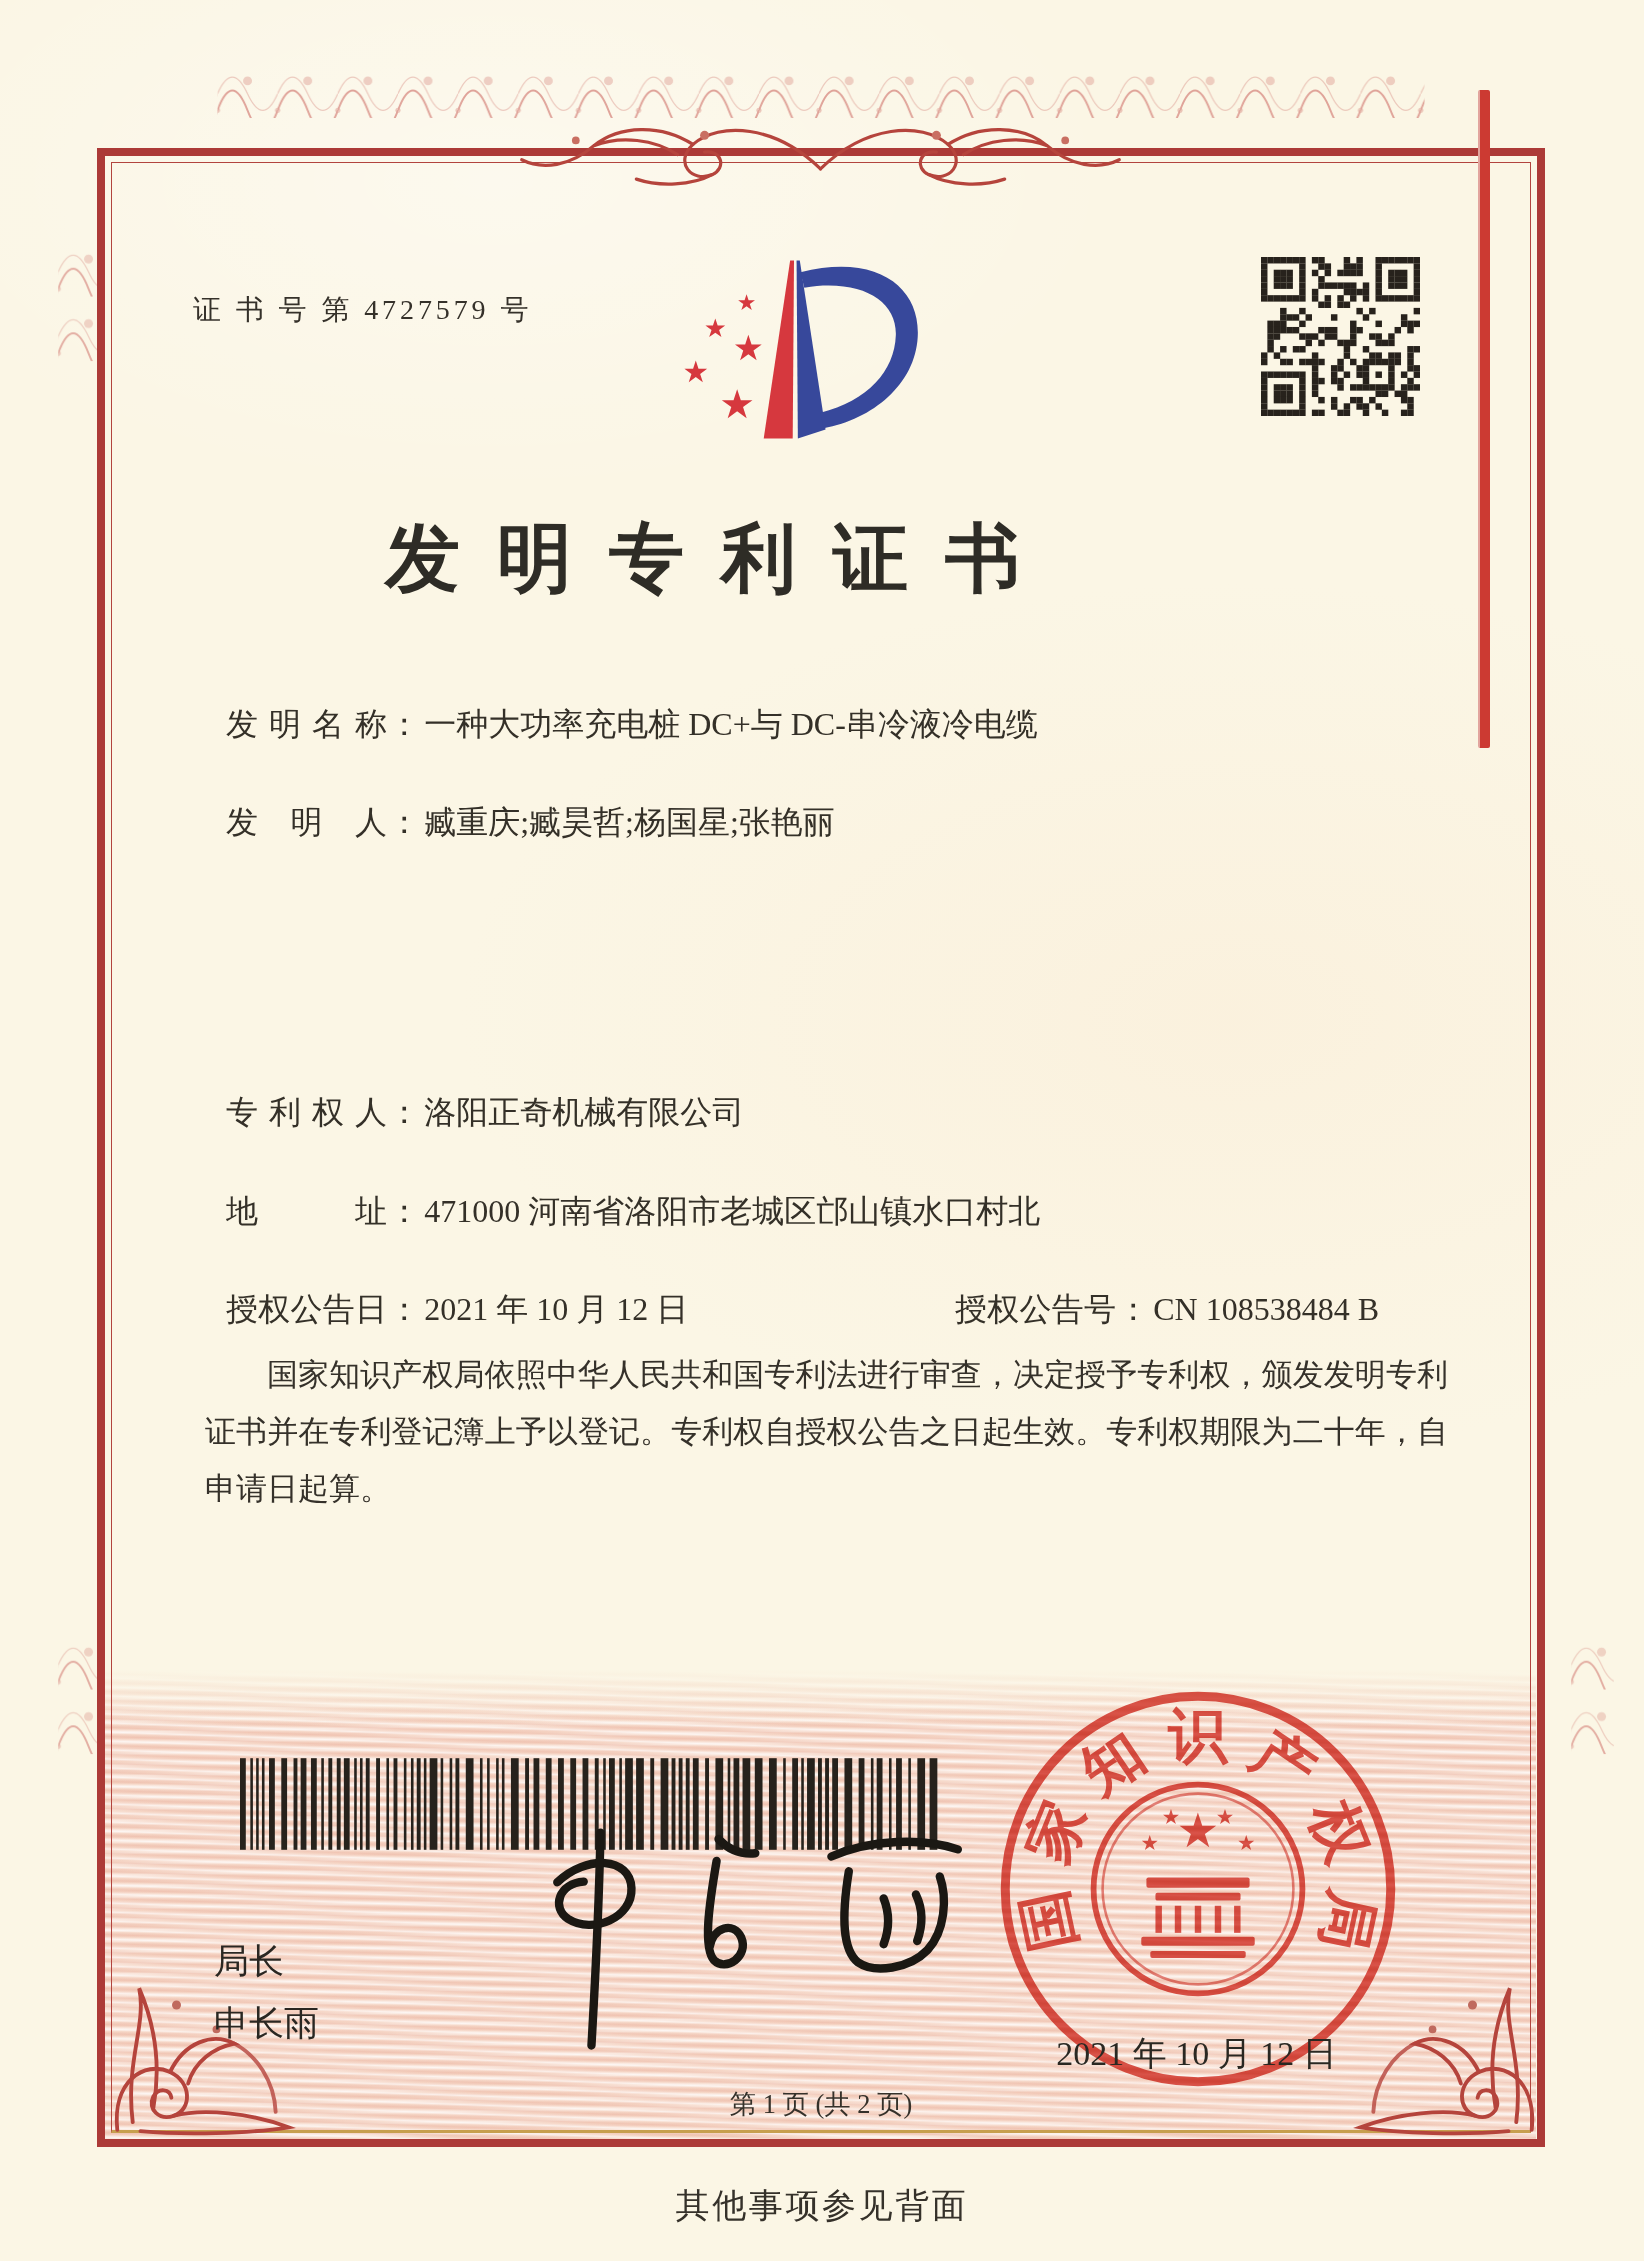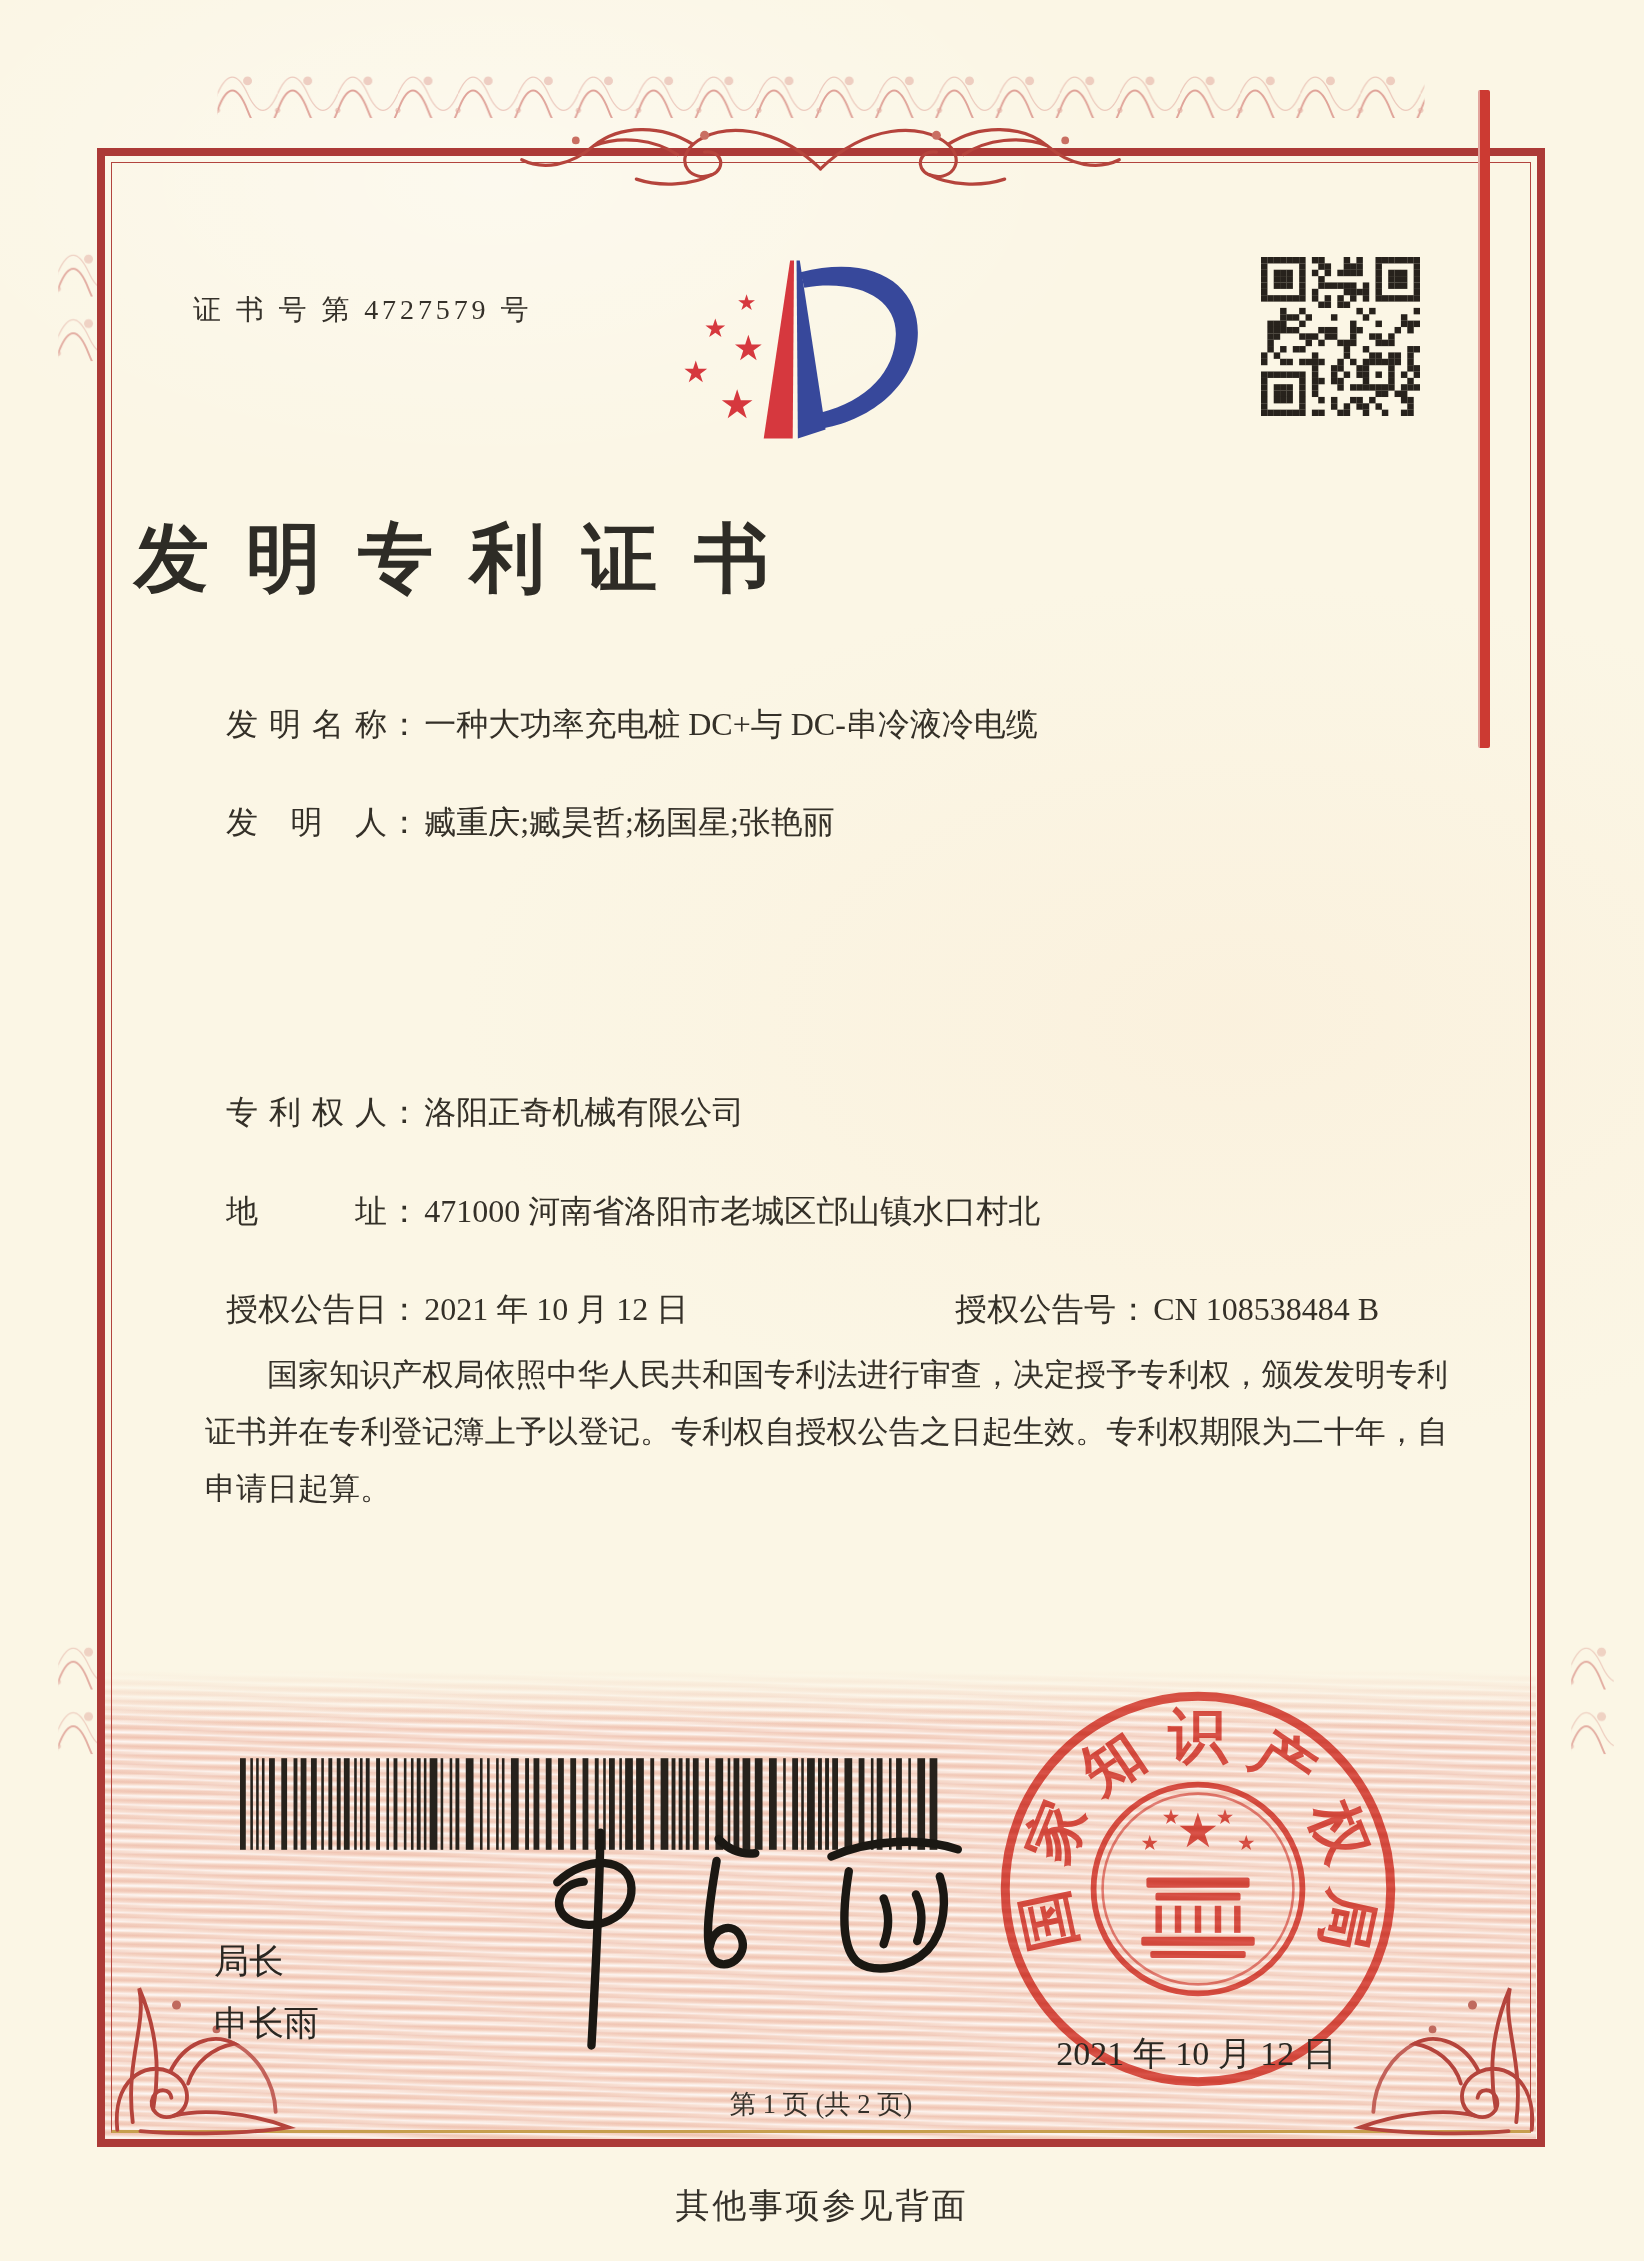--- a/index.html
+++ b/index.html
@@ -28,22 +28,22 @@
     left:105px; top:1670px; width:1431px; height:469px; z-index:1;
     background-image:
       repeating-linear-gradient(2deg,  rgba(255,255,255,0) 0px, rgba(255,255,255,.65) 1.9px, rgba(255,255,255,0) 4.5px, rgba(236,186,168,.55) 6.4px, rgba(255,255,255,0) 9px),
       repeating-linear-gradient(-1deg, rgba(255,255,255,0) 0px, rgba(255,255,255,.4) 2.6px,  rgba(255,255,255,0) 5.8px,  rgba(240,196,180,.4) 7.7px, rgba(255,255,255,0) 11px);
     background-color:var(--band_pink);
   }
   .band::before{content:""; position:absolute; left:0; top:0; width:100%; height:58px;
     background:linear-gradient(180deg, var(--paper), rgba(251,246,229,0));}
   
   .cert-number{left:193px; top:276px; font-size:28px; letter-spacing:3.9px; color:var(--text_dark); z-index:5;margin-top:15px;}
-  .doc-title{left:97px; top:509px; width:1155px; font-size:75px; font-weight:bold;
-    letter-spacing:37px; text-indent:37px; color:#2E2C26; z-index:5;}
+  .doc-title{left:97px; top:509px; width:1155px; text-align:center; font-size:75px; font-weight:bold;
+    letter-spacing:37px; text-indent:37px; color:#2E2C26; z-index:5;padding-left:28px;}
   .field-row{left:226px; width:1309px; font-size:32px; color:#343028; z-index:5; white-space:nowrap;}
   .flabel{display:inline-block; width:161px; text-align:justify; text-align-last:justify; vertical-align:top;}
   .colon{display:inline-block; margin:0 3.9px 0 1.3px;}
   .fvalue{display:inline-block;}
   .grant2{position:absolute; left:729px; top:0; white-space:nowrap;}
   .paras{left:205px; top:1346px; width:1243px; z-index:5; font-size:31px; line-height:57px;
     text-align:justify; color:var(--text_dark);}
   .paras p{margin:0 0 2.6px 0; text-indent:2em;}
   .director-title{left:214px; top:1916px; font-size:35px; color:var(--text_black); z-index:6;margin-top:22px;}
   .director-name{left:214px; top:2000px; font-size:35px; color:var(--text_black); z-index:6;}

